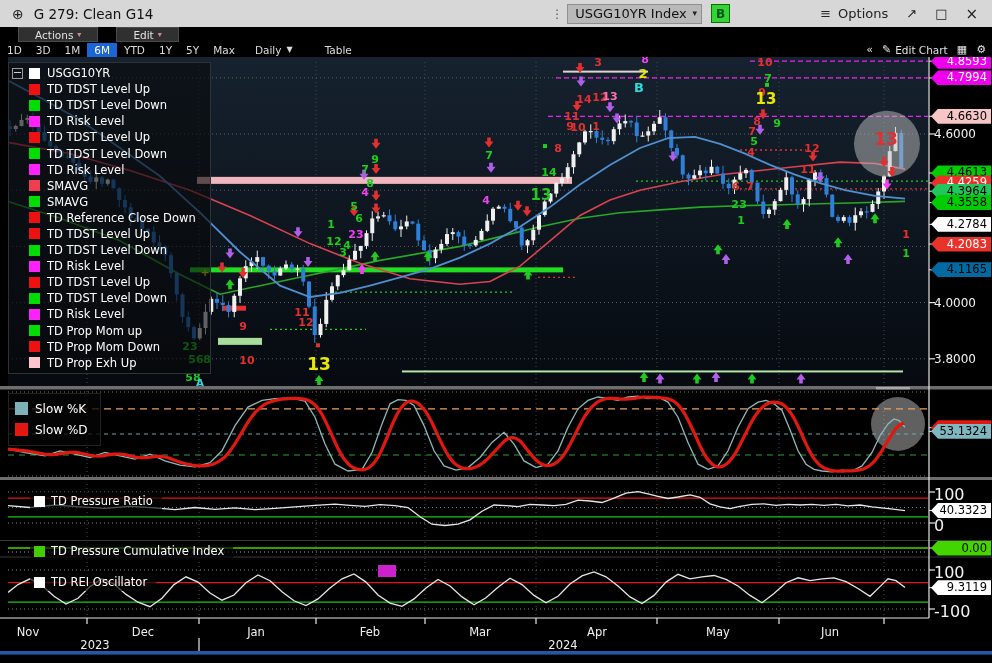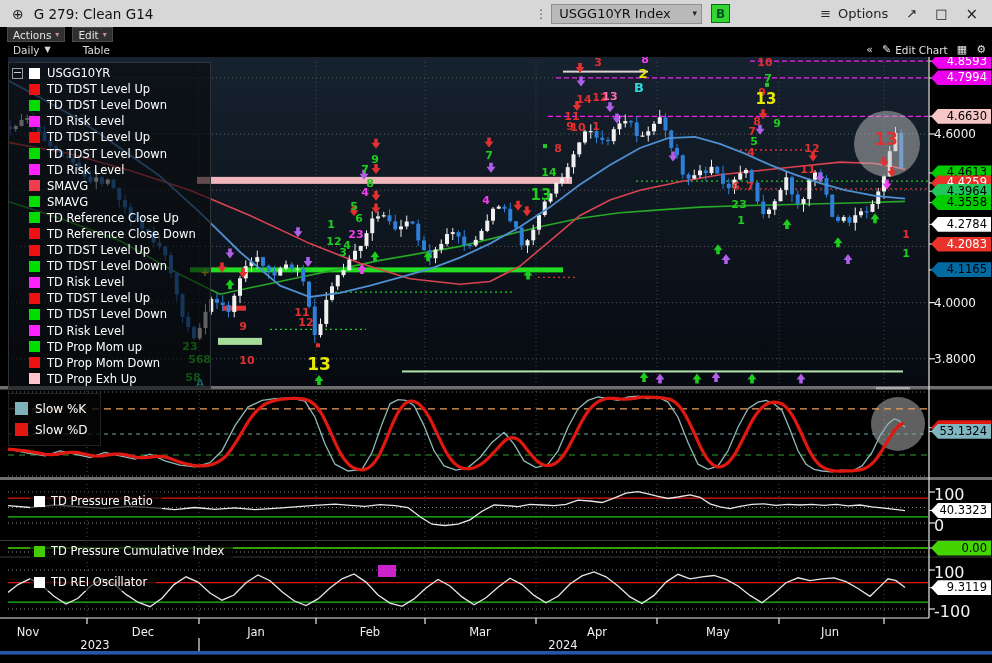--- a/index.html
+++ b/index.html
@@ -7,30 +7,30 @@
   #stage{position:relative;width:992px;height:663px;background:#000;}
   svg{position:absolute;left:0;top:0;}
   
   .titlebar{position:absolute;left:0;top:0;width:992px;height:27px;background:#d7d7d7;
     display:flex;align-items:center;font-size:13px;color:#111;z-index:30;}
   .move-icon{margin:0 10px 0 12px;font-size:14px;color:#222;}
   .tb-title{font-size:13.5px;}
   .tb-spacer{flex:1;}
   .tb-dots{color:#555;margin-right:4px;font-size:12px;}
   .ticker-box{background:#b9b9b9;border:1px solid #8f8f8f;padding:1px 4px 2px 7px;
-    font-size:13px;display:flex;align-items:center;gap:22px;}
+    font-size:13px;display:flex;align-items:center;gap:6px;}
   .ticker-box .caret{font-size:9px;color:#222;}
   .b-badge{width:17px;height:17px;background:#35d435;border:1px solid #0c6b0c;color:#052;
     font-size:12px;display:flex;align-items:center;justify-content:center;margin-left:9px;font-weight:bold;}
   .win-ctls{display:flex;align-items:center;gap:18px;margin:0 14px 0 90px;color:#222;}
   .win-ctls .opt{display:flex;align-items:center;gap:7px;font-size:13px;}
   .menubar{position:absolute;left:0;top:27px;width:992px;height:15px;background:#000;
     display:flex;align-items:center;z-index:30;}
   .menu-btn{background:#303030;border:1px solid #4a4a4a;color:#e2e2e2;font-size:10.5px;
-    height:13px;line-height:12px;padding:0 5px;margin-left:7px;display:flex;align-items:center;gap:4px;}
+    height:13px;line-height:12px;padding:0 16px;margin-left:18px;display:flex;align-items:center;gap:4px;}
   .menu-btn .caret{font-size:8px;color:#cc8f8f;}
   .tabrow{position:absolute;left:0;top:42px;width:992px;height:15px;background:#000;
     display:flex;align-items:center;font-size:10.5px;color:#dcdcdc;z-index:30;}
   .tab{padding:1px 7px;cursor:default;}
   .tab.active{background:#1a66d6;color:#fff;}
   .tab.period{margin-left:6px;display:flex;gap:5px;align-items:center;}
   .tab.table-btn{margin-left:18px;}
   .tab .caret{font-size:8px;}
   .editchart{margin-left:auto;display:flex;align-items:center;gap:9px;margin-right:6px;color:#e0e0e0;}
   .editchart .ic{font-size:11px;}
@@ -678,20 +678,30 @@
       <span>Actions</span>
       <span class="caret">▾</span>
     </span>
     <span class="menu-btn">
       <span>Edit</span>
       <span class="caret">▾</span>
     </span>
   </div>
 
   <div class="tabrow">
+    <span id="range-tabs" style="display:flex;">
+        <span class="tab">1D</span>
+        <span class="tab">3D</span>
+        <span class="tab">1M</span>
+        <span class="tab active">6M</span>
+        <span class="tab">YTD</span>
+        <span class="tab">1Y</span>
+        <span class="tab">5Y</span>
+        <span class="tab">Max</span>
+      </span>
     <span class="tab period">
       <span>Daily</span>
       <span class="caret">▼</span>
     </span>
     <span class="tab table-btn">Table</span>
     <span class="editchart">
       <span class="ic">«</span>
       <span style="display:flex;align-items:center;gap:4px;">
         <span class="ic">✎</span>
         <span>Edit Chart</span>
@@ -739,25 +749,20 @@
       </div>
       <div class="lg-item">
         <span class="lg-pad"></span>
         <span class="lg-sw" style="background: rgb(242, 61, 78);"></span>
         <span>SMAVG</span>
       </div>
       <div class="lg-item">
         <span class="lg-pad"></span>
         <span class="lg-sw" style="background: rgb(0, 221, 0);"></span>
         <span>SMAVG</span>
-      </div>
-      <div class="lg-item">
-        <span class="lg-pad"></span>
-        <span class="lg-sw" style="background: rgb(0, 221, 0);"></span>
-        <span>TD Reference Close Up</span>
       </div>
       <div class="lg-item">
         <span class="lg-pad"></span>
         <span class="lg-sw" style="background: rgb(238, 17, 17);"></span>
         <span>TD Reference Close Down</span>
       </div>
       <div class="lg-item">
         <span class="lg-pad"></span>
         <span class="lg-sw" style="background: rgb(238, 17, 17);"></span>
         <span>TD TDST Level Up</span>

